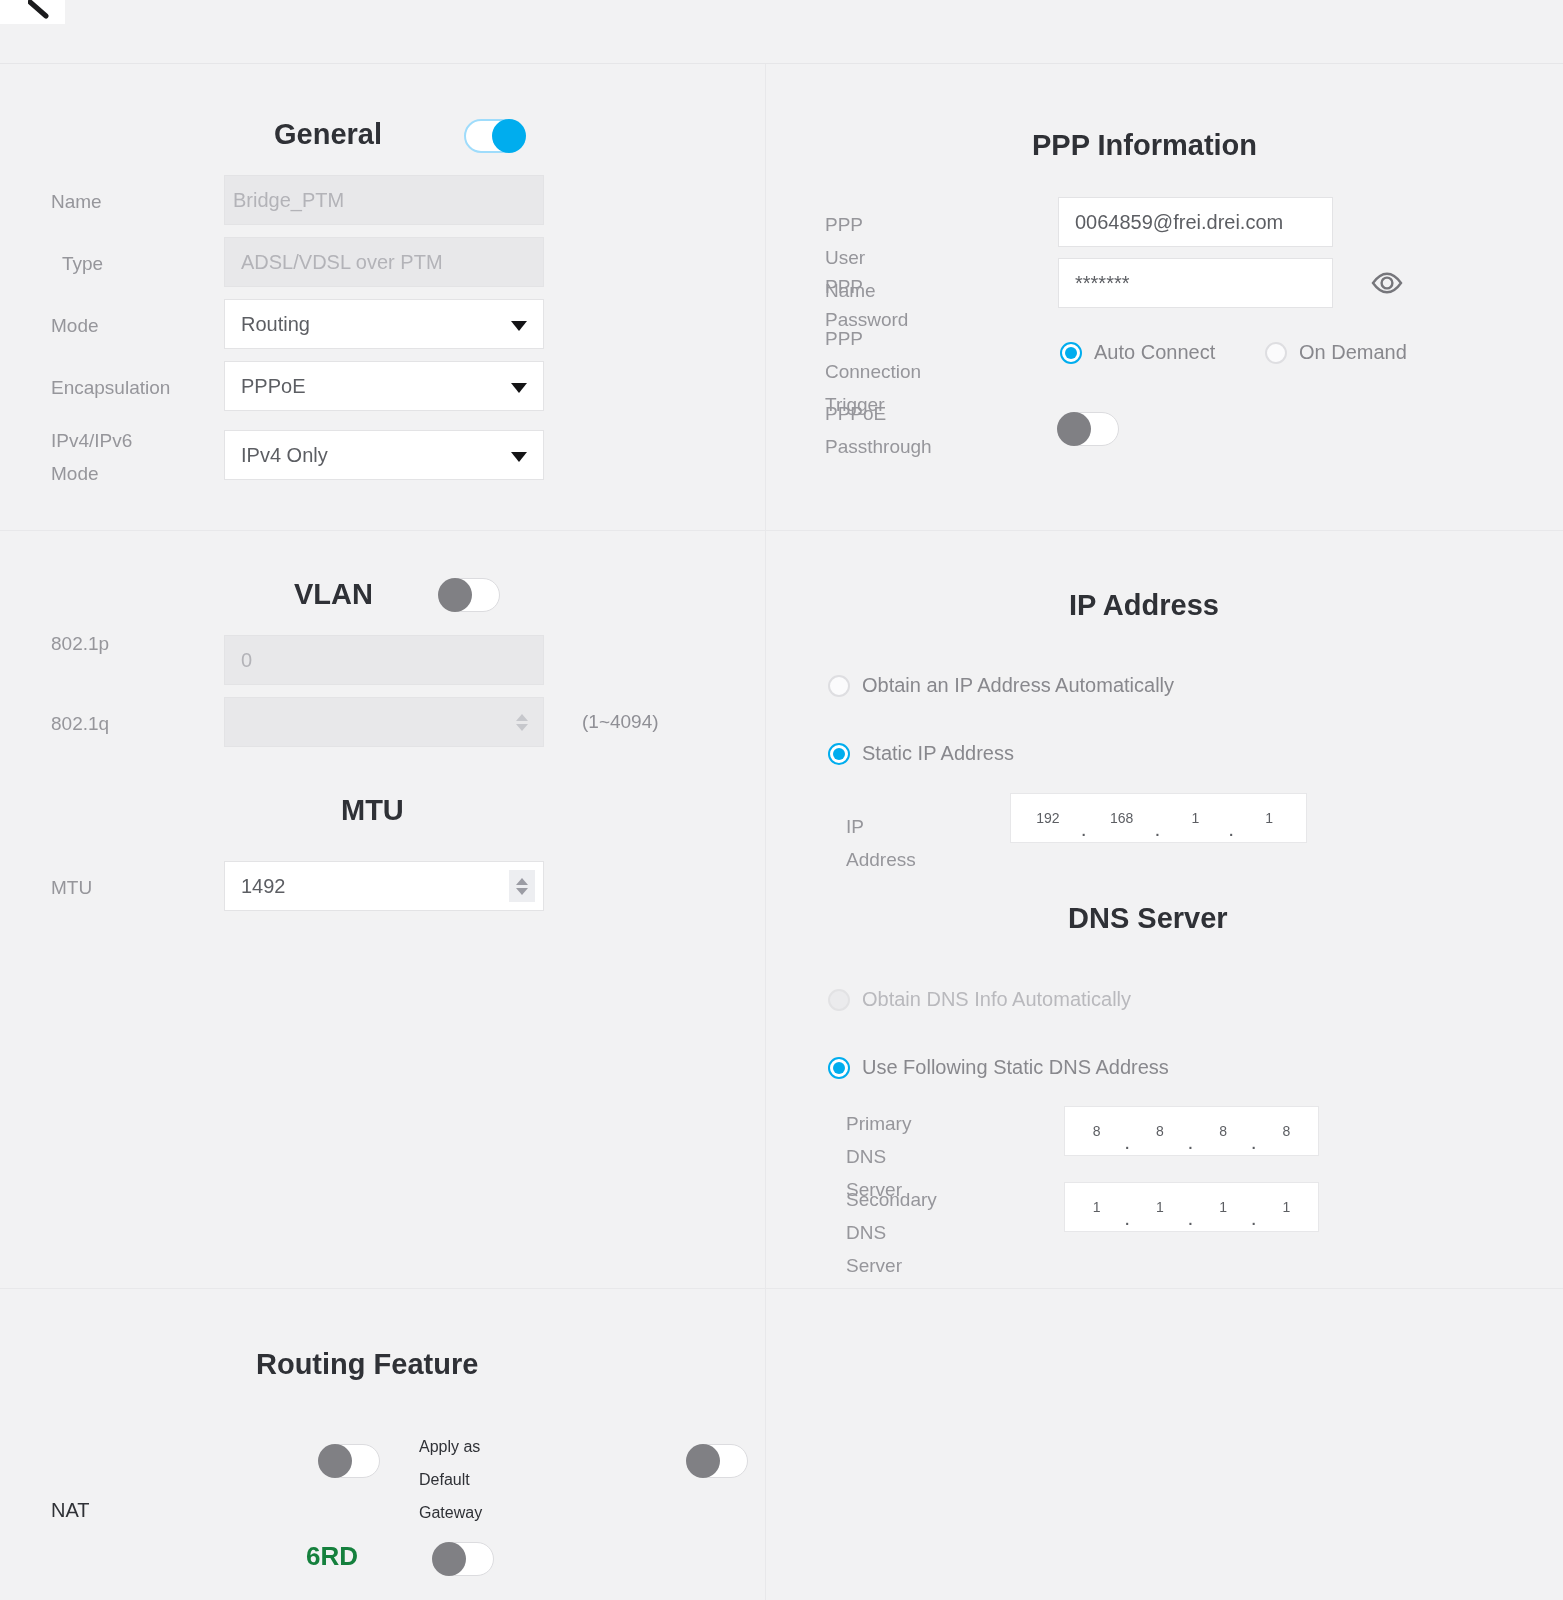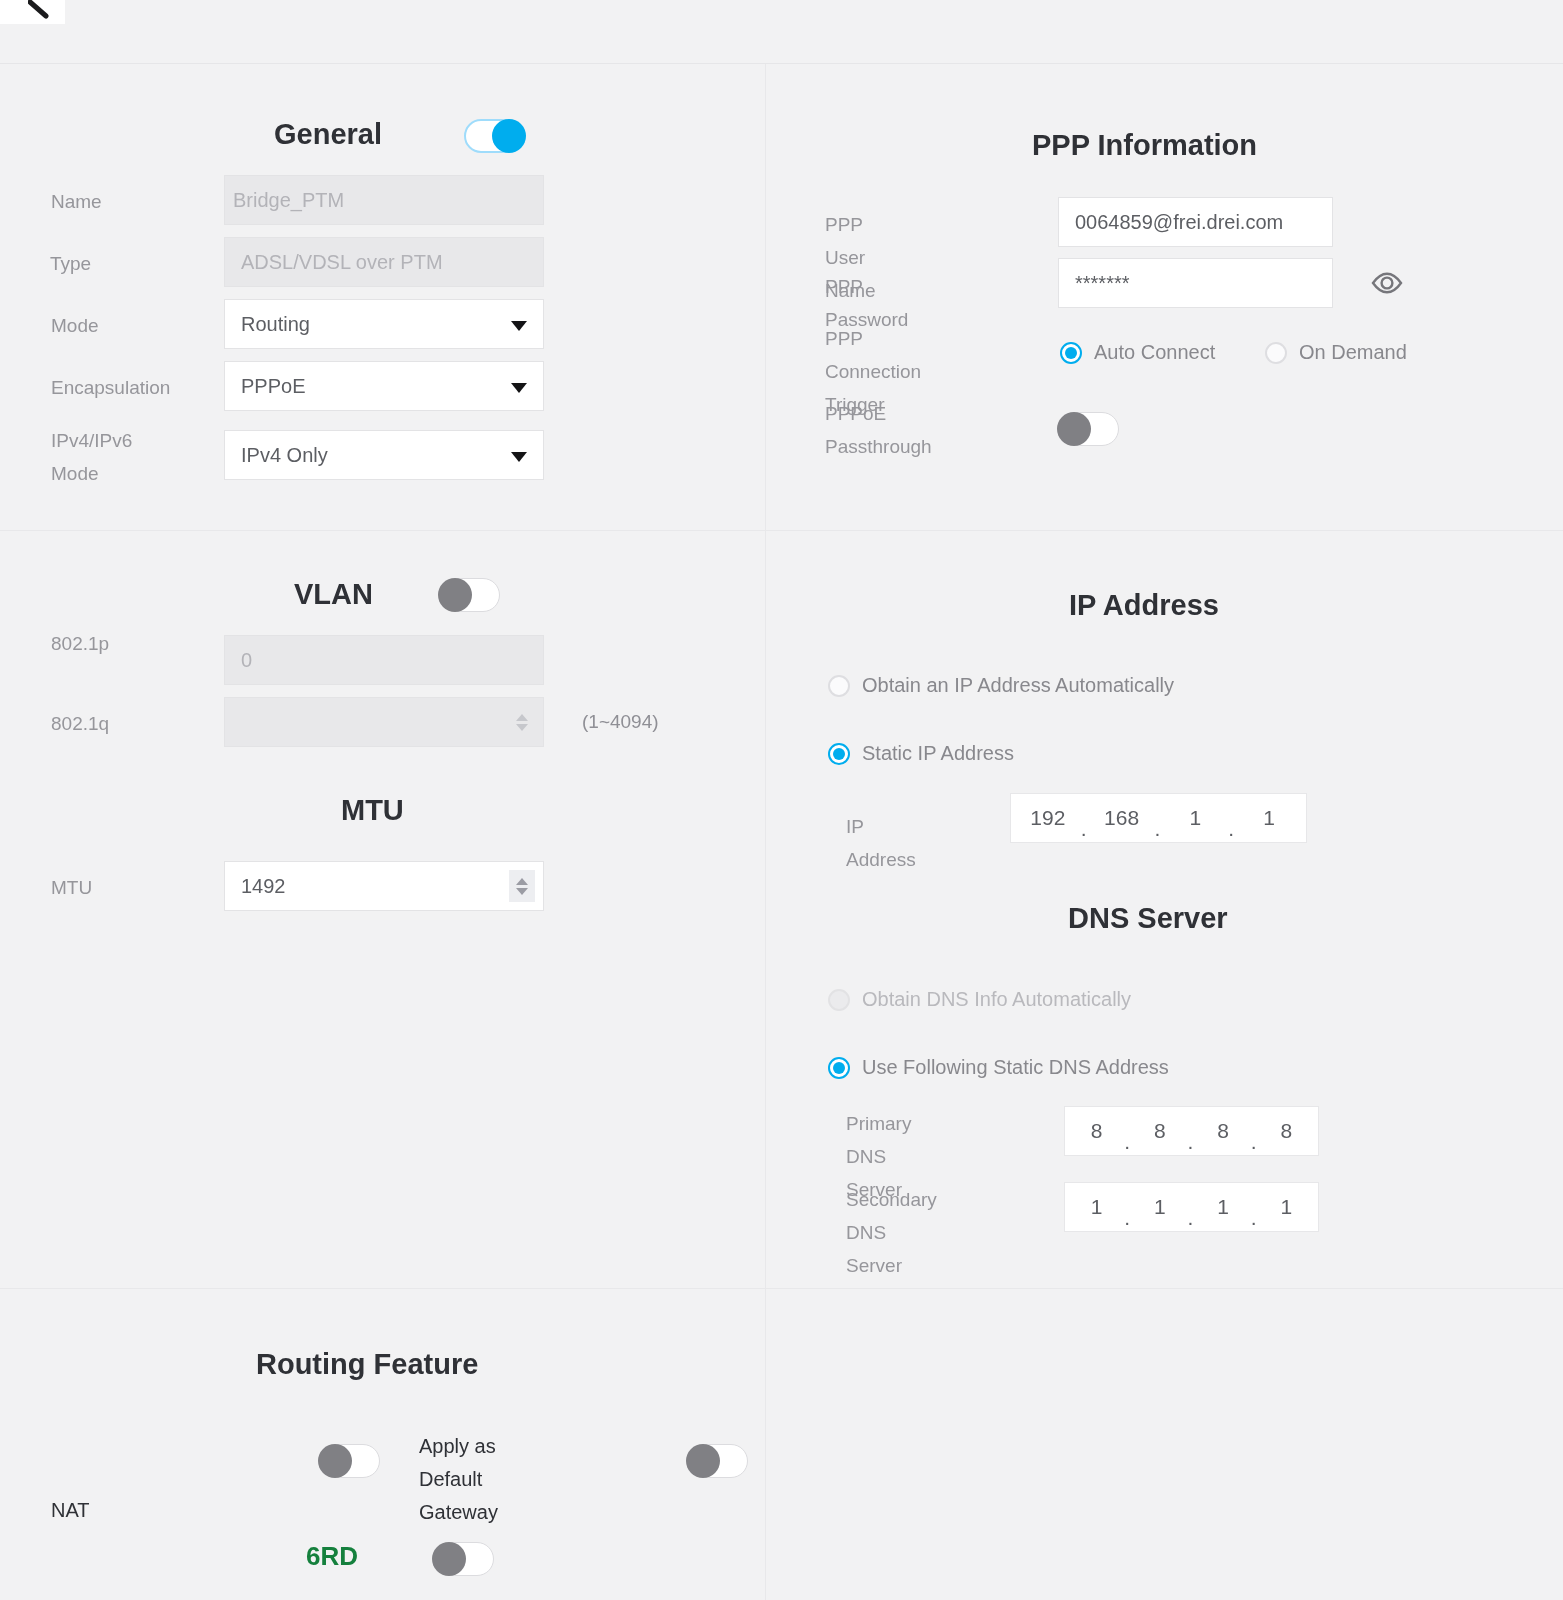--- a/index.html
+++ b/index.html
@@ -117,21 +117,21 @@
     position: absolute;
     box-sizing: border-box;
     height: 50px;
     border: 1px solid #e7e7e9;
     background: #ffffff;
     display: flex; align-items: center;
   }
   .ipfld .oct {
     flex: 1 1 0;
     text-align: center;
-    font-size: 21px;
+    font-size: 14px;
     color: #5c5e63;
   }
   .ipfld .dot {
     width: 0; position: relative;
     font-size: 21px; color: #5c5e63;
     transform: translateY(9px);
   }
   .ipfld .dot span { position: absolute; left: -4px; top: -10px; }
 
   
@@ -195,21 +195,21 @@
 <div class="panel">
   <div class="sect-head" style="left:274px; top:118px;">General</div>
   <div class="tgl on" style="left:464px; top:119px;">
     <div class="track"></div>
     <div class="knob"></div>
   </div>
 
   <div class="flabel" style="left:51px; top:185px;">Name</div>
   <div class="fld disabled" style="left:224px; top:175px; width:320px;padding-left:8px;">Bridge_PTM</div>
 
-  <div class="flabel" style="left:50px; top:247px;">Type</div>
+  <div class="flabel" style="left:62px; top:247px;">Type</div>
   <div class="fld disabled" style="left:224px; top:237px; width:320px;">ADSL/VDSL over PTM</div>
 
   <div class="flabel" style="left:51px; top:309px;">Mode</div>
   <div class="fld sel" style="left:224px; top:299px; width:320px;">
     <span>Routing</span>
     <span class="caret"></span>
   </div>
 
   <div class="flabel" style="left:51px; top:371px;">Encapsulation</div>
   <div class="fld sel" style="left:224px; top:361px; width:320px;">
@@ -373,21 +373,21 @@
 
 <div class="panel">
   <div class="sect-head" style="left:256px; top:1348px;">Routing Feature</div>
 
   <div class="flabel" style="left:51px; top:1446px; font-size:20px; color:#2f3136;margin-top:48px;">NAT</div>
   <div class="tgl off" style="left:318px; top:1444px;">
     <div class="track"></div>
     <div class="knob"></div>
   </div>
 
-  <div class="flabel" style="left:419px; top:1430px; font-size:20px; color:#2f3136;">Apply as Default
+  <div class="flabel" style="left:419px; top:1430px; font-size:16px; color:#2f3136;">Apply as Default
 Gateway</div>
   <div class="tgl off" style="left:686px; top:1444px;">
     <div class="track"></div>
     <div class="knob"></div>
   </div>
 
   <div class="flabel" style="left:306px; top:1540px; font-size:26px; font-weight:bold; color:#15803d;">6RD</div>
   <div class="tgl off" style="left:432px; top:1542px;">
     <div class="track"></div>
     <div class="knob"></div>

